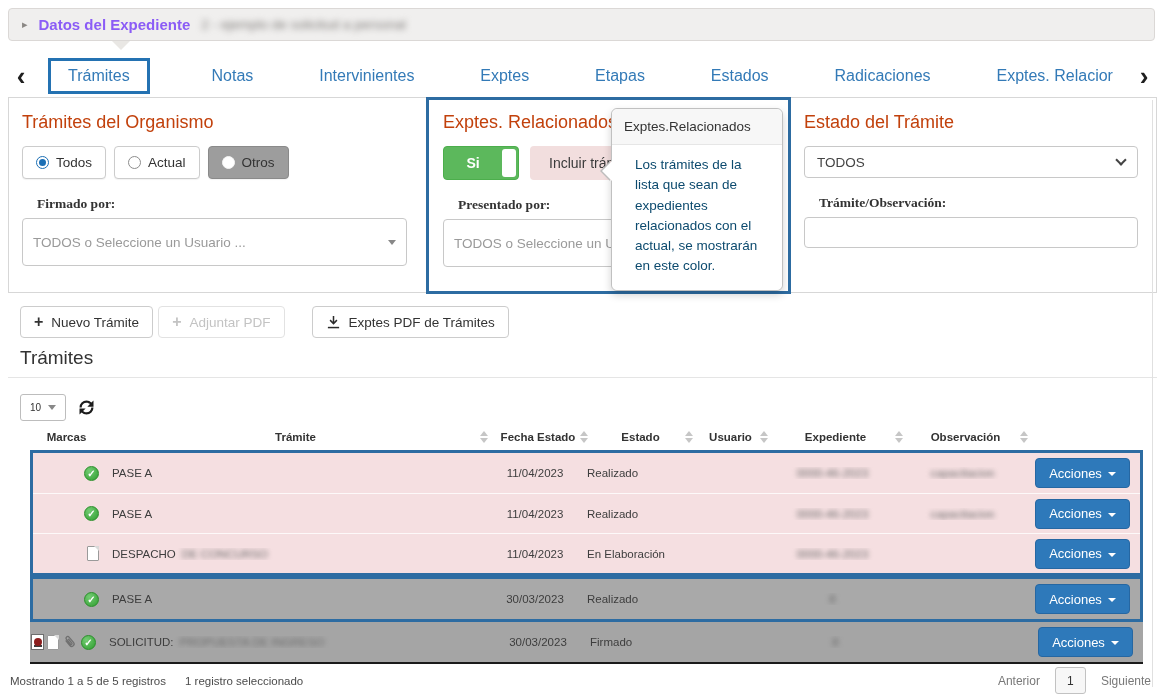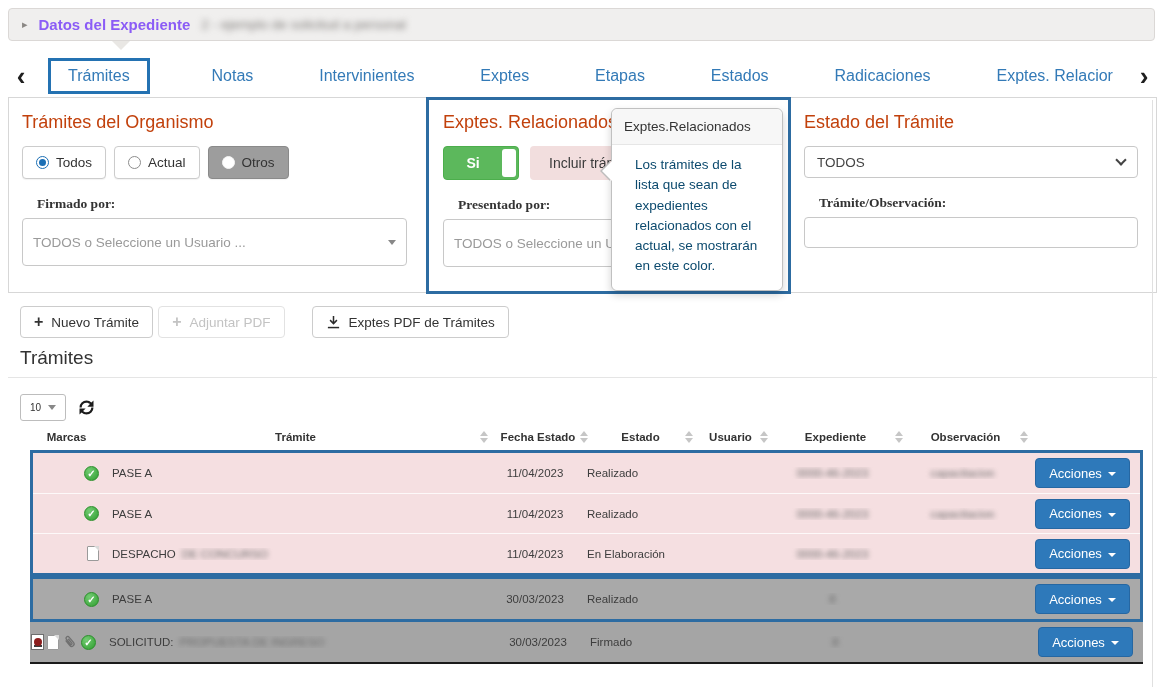--- a/index.html
+++ b/index.html
@@ -415,13 +415,24 @@
               <span>Acciones</span>
               <span class="wcaret"></span>
             </button>
           </div>
         </div>
       </div>
   </div>
 
   <div class="right-rule"></div>
 
+  <div class="footer">
+    <div class="foot-left">
+      <span>Mostrando 1 a 5 de 5 registros</span>
+      <span>1 registro seleccionado</span>
+    </div>
+    <div class="foot-right">
+      <span class="pglink">Anterior</span>
+      <span class="pgbox">1</span>
+      <span class="pglink">Siguiente</span>
+    </div>
+  </div>
 </div>
 
 </body></html>

